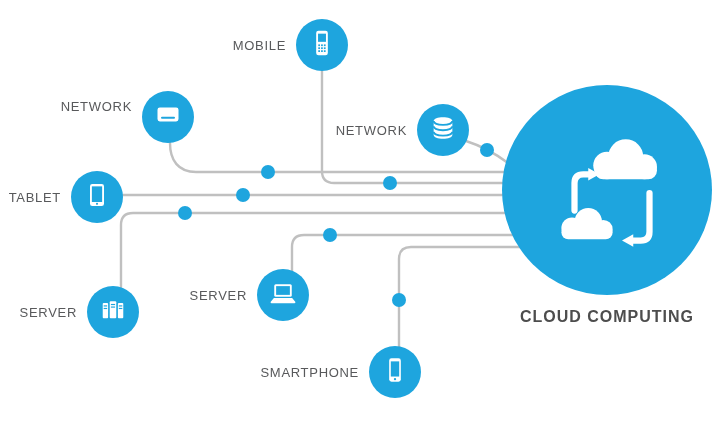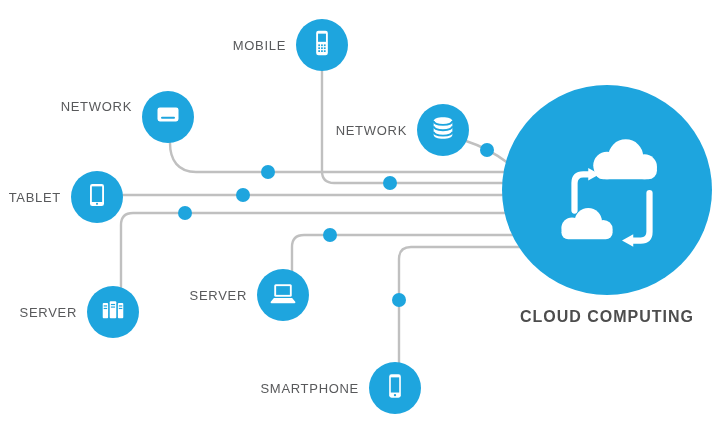--- a/index.html
+++ b/index.html
@@ -188,21 +188,21 @@
       <span>
         <svg viewBox="0 0 24 24" width="30" height="30">
           <rect x="5" y="5" width="14" height="10" rx="1.2" class="white-fill"></rect>
           <rect x="6.5" y="6.5" width="11" height="7" class="accent-fill"></rect>
           <path class="white-fill" d="M2.2 19 l2.5 -3 h14.6 l2.5 3 a0.7 0.7 0 0 1 -0.6 1.1 H2.8 a0.7 0.7 0 0 1 -0.6 -1.1 z"></path>
         </svg>
       </span>
     </div>
   </div>
 
-  <div class="node" style="left:369px;top:362px">
+  <div class="node" style="left:369px;top:346px">
     <span class="node-label">SMARTPHONE</span>
     <div class="bubble">
       <span>
         <svg viewBox="0 0 24 24" width="28" height="28">
           <rect x="7" y="2" width="10" height="20" rx="2" class="white-fill"></rect>
           <rect x="8.4" y="4.6" width="7.2" height="13" class="accent-fill"></rect>
           <circle cx="12" cy="19.8" r="1" class="accent-fill"></circle>
         </svg>
       </span>
     </div>

